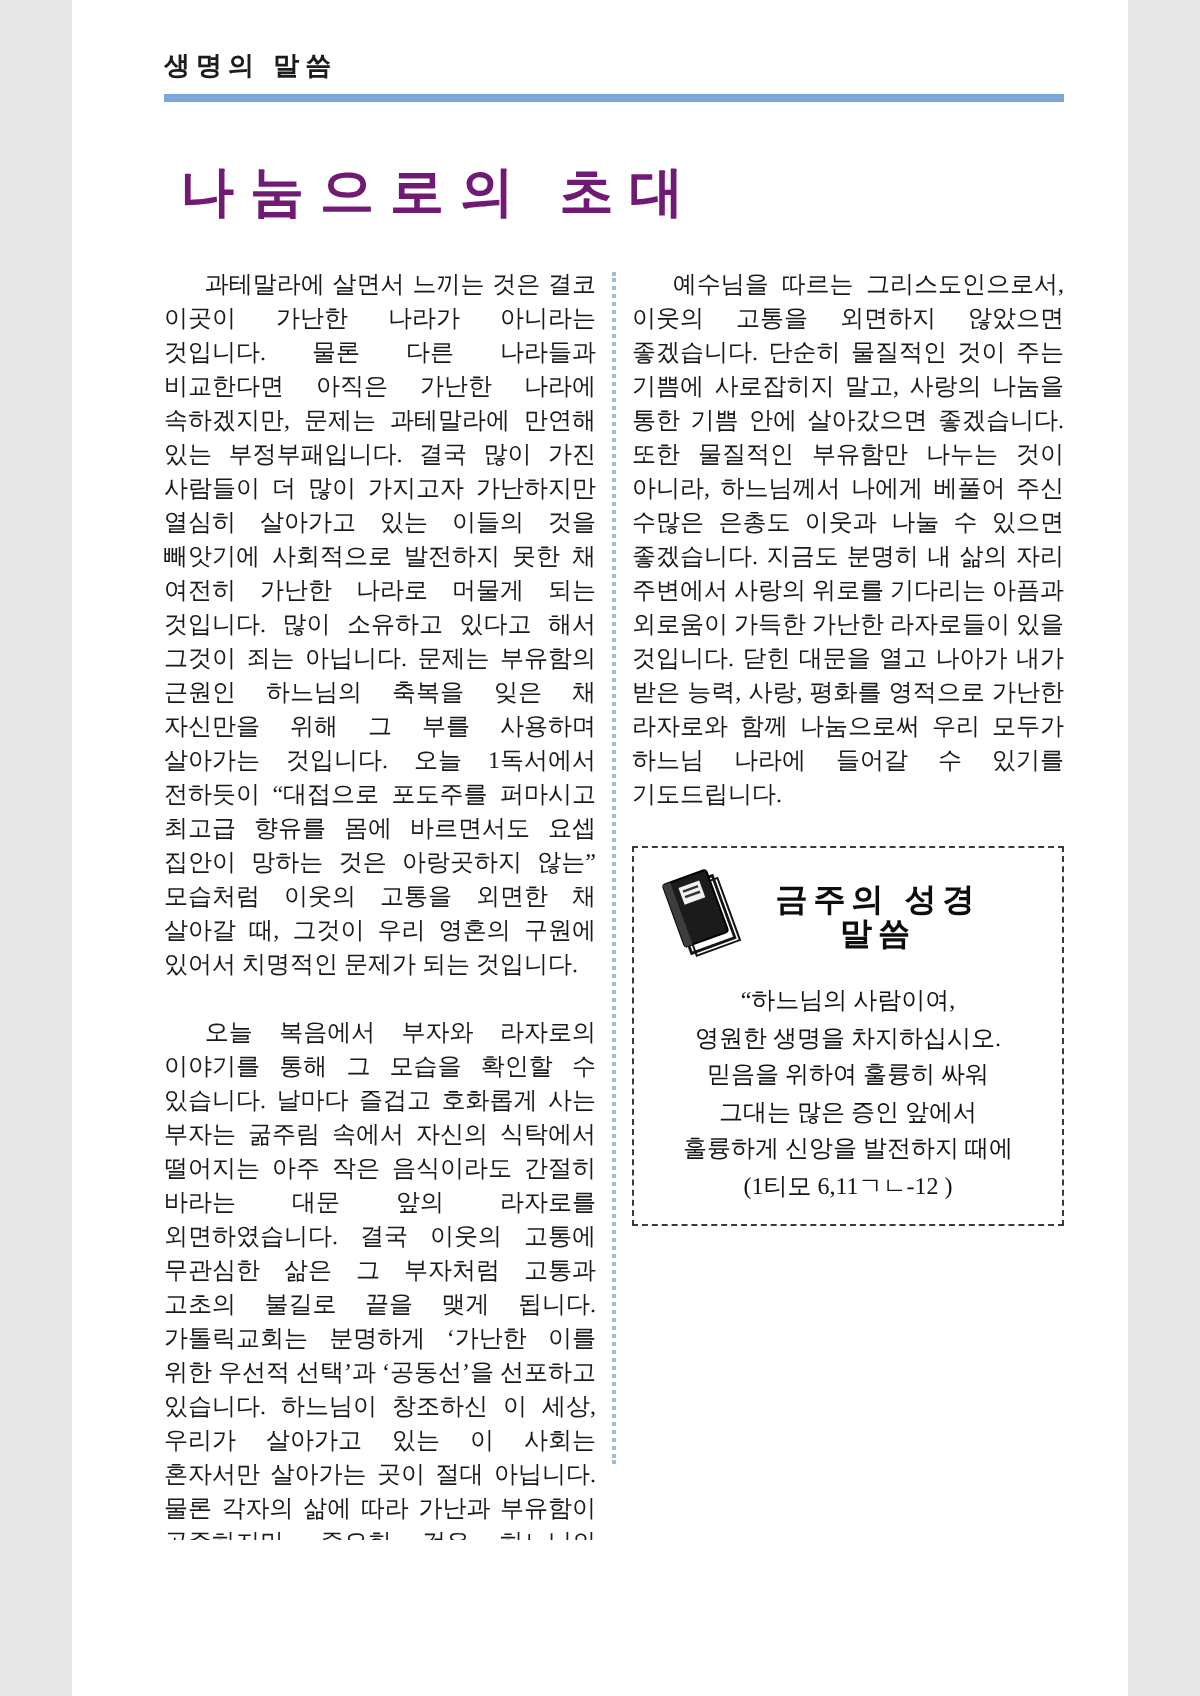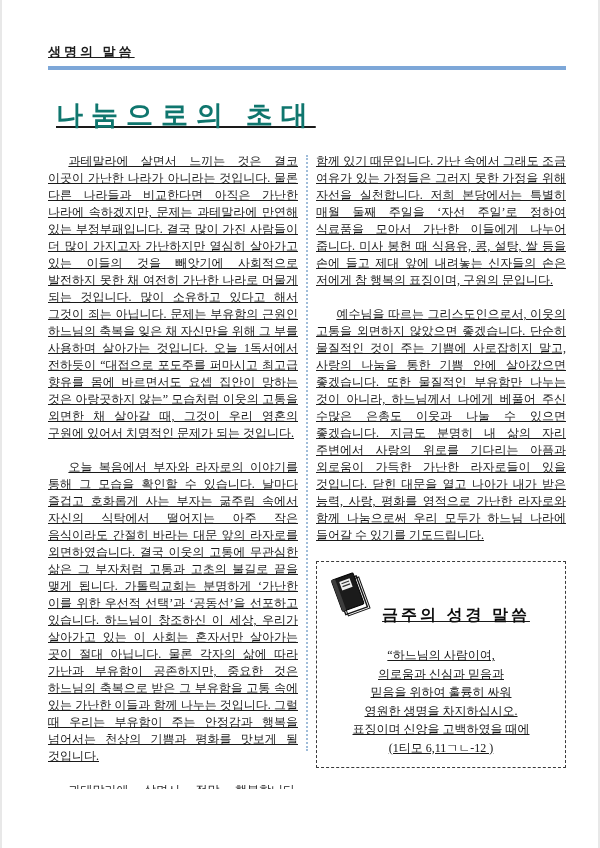--- a/index.html
+++ b/index.html
@@ -1,47 +1,46 @@
 <!DOCTYPE html>
 <html><head>
 <meta charset="utf-8">
 <style>
   html, body { margin: 0; padding: 0; background: #e8e8e8; }
   .page {
     position: relative;
-    width: 596px;
+    width: 528px;
     height: 848px;
     margin: 0 auto;
     background: #ffffff;
     box-sizing: border-box;
-    padding: 43px 32px 0 46px;
+    padding: 24px 32px 0 46px;
     overflow: hidden;
     font-family: "Liberation Serif", serif;
     color: #1a1a1a;
-    text-decoration: underline;
   }
   
   .section-label {
     font-family: "Liberation Sans", sans-serif;
     font-weight: bold;
     font-size: 13px;
     letter-spacing: 3px;
     color: #1c1c1c;
   }
   .header-rule {
     height: 4px;
     background: #7da7d8;
     margin-top: 5px;
   }
   .article-title {
     margin: 27px 0 0 8px;
     font-size: 27px;
     font-weight: bold;
     letter-spacing: 8px;
-    color: #0f766e;
+    color: #701a75;
   }
   .byline {
     margin-top: 8px;
     text-align: right;
     font-family: "Liberation Sans", sans-serif;
     font-size: 11.5px;
     color: #1c1c1c;
   }
   .byline .author { font-weight: bold; margin-right: 4px; }
   
@@ -67,36 +66,36 @@
   .col p { margin: 0 0 17px 0; text-indent: 1.7em; }
   .col p.no-indent { text-indent: 0; }
   
   .verse-box {
     border: 1px dashed #3a3a3a;
     margin-top: 1px;
     padding: 8px 6px 10px 6px;
   }
   .verse-header {
     display: flex;
-    align-items: flex-end;
+    align-items: center;
     padding: 0 4px 0 6px;
   }
   .verse-icon { flex: 0 0 auto; }
   .verse-title {
     flex: 1 1 auto;
     text-align: center;
     font-family: "Liberation Sans", sans-serif;
     font-weight: bold;
     font-size: 16px;
     letter-spacing: 3px;
     color: #0d0d0d;
     padding-right: 14px;
   }
   .verse-lines {
-    margin-top: 23px;
+    margin-top: 6px;
     text-align: center;
     font-size: 12px;
     line-height: 18.5px;
     color: #141414;
   }
 </style>
 </head>
 <body>
 
 <div class="page">
@@ -111,21 +110,20 @@
 
     <div class="col">
       <p>과테말라에 살면서 느끼는 것은 결코 이곳이 가난한 나라가 아니라는 것입니다. 물론 다른 나라들과 비교한다면 아직은 가난한 나라에 속하겠지만, 문제는 과테말라에 만연해 있는 부정부패입니다. 결국 많이 가진 사람들이 더 많이 가지고자 가난하지만 열심히 살아가고 있는 이들의 것을 빼앗기에 사회적으로 발전하지 못한 채 여전히 가난한 나라로 머물게 되는 것입니다. 많이 소유하고 있다고 해서 그것이 죄는 아닙니다. 문제는 부유함의 근원인 하느님의 축복을 잊은 채 자신만을 위해 그 부를 사용하며 살아가는 것입니다. 오늘 1독서에서 전하듯이 “대접으로 포도주를 퍼마시고 최고급 향유를 몸에 바르면서도 요셉 집안이 망하는 것은 아랑곳하지 않는” 모습처럼 이웃의 고통을 외면한 채 살아갈 때, 그것이 우리 영혼의 구원에 있어서 치명적인 문제가 되는 것입니다.</p>
       <p>오늘 복음에서 부자와 라자로의 이야기를 통해 그 모습을 확인할 수 있습니다. 날마다 즐겁고 호화롭게 사는 부자는 굶주림 속에서 자신의 식탁에서 떨어지는 아주 작은 음식이라도 간절히 바라는 대문 앞의 라자로를 외면하였습니다. 결국 이웃의 고통에 무관심한 삶은 그 부자처럼 고통과 고초의 불길로 끝을 맺게 됩니다. 가톨릭교회는 분명하게 ‘가난한 이를 위한 우선적 선택’과 ‘공동선’을 선포하고 있습니다. 하느님이 창조하신 이 세상, 우리가 살아가고 있는 이 사회는 혼자서만 살아가는 곳이 절대 아닙니다. 물론 각자의 삶에 따라 가난과 부유함이 공존하지만, 중요한 것은 하느님의 축복으로 받은 그 부유함을 고통 속에 있는 가난한 이들과 함께 나누는 것입니다. 그럴 때 우리는 부유함이 주는 안정감과 행복을 넘어서는 천상의 기쁨과 평화를 맛보게 될 것입니다.</p>
       <p>과테말라에 살면서 정말 행복합니다. 왜냐하면 그 천상의 기쁨을 누리고 있는 신자들과</p>
     </div>
 
     <div class="col-divider"></div>
 
     <div class="col">
-      <p class="no-indent">함께 있기 때문입니다. 가난 속에서 그래도 조금 여유가 있는 가정들은 그러지 못한 가정을 위해 자선을 실천합니다. 저희 본당에서는 특별히 매월 둘째 주일을 ‘자선 주일’로 정하여 식료품을 모아서 가난한 이들에게 나누어 줍니다. 미사 봉헌 때 식용유, 콩, 설탕, 쌀 등을 손에 들고 제대 앞에 내려놓는 신자들의 손은 저에게 참 행복의 표징이며, 구원의 문입니다.</p>
       <p>예수님을 따르는 그리스도인으로서, 이웃의 고통을 외면하지 않았으면 좋겠습니다. 단순히 물질적인 것이 주는 기쁨에 사로잡히지 말고, 사랑의 나눔을 통한 기쁨 안에 살아갔으면 좋겠습니다. 또한 물질적인 부유함만 나누는 것이 아니라, 하느님께서 나에게 베풀어 주신 수많은 은총도 이웃과 나눌 수 있으면 좋겠습니다. 지금도 분명히 내 삶의 자리 주변에서 사랑의 위로를 기다리는 아픔과 외로움이 가득한 가난한 라자로들이 있을 것입니다. 닫힌 대문을 열고 나아가 내가 받은 능력, 사랑, 평화를 영적으로 가난한 라자로와 함께 나눔으로써 우리 모두가 하느님 나라에 들어갈 수 있기를 기도드립니다.</p>
 
       <div class="verse-box">
         <div class="verse-header">
           <span class="verse-icon">
             <svg width="42" height="48" viewBox="0 0 42 48" aria-hidden="true">
               <g transform="rotate(-20 21 24)">
                 <rect x="10" y="9" width="23" height="33" fill="#ffffff" stroke="#141414" stroke-width="1.4"></rect>
                 <rect x="12" y="11" width="23" height="33" fill="none" stroke="#141414" stroke-width="1"></rect>
                 <rect x="8" y="5" width="23" height="33" rx="1.5" fill="#1b1b1b" stroke="#000000"></rect>
@@ -133,24 +131,24 @@
                 <rect x="15" y="9" width="11" height="9" fill="#f1f1f1"></rect>
                 <line x1="16.5" y1="11.5" x2="24.5" y2="11.5" stroke="#333" stroke-width="1.2"></line>
                 <line x1="16.5" y1="14.5" x2="24.5" y2="14.5" stroke="#333" stroke-width="1.2"></line>
               </g>
             </svg>
           </span>
           <span class="verse-title">금주의 성경 말씀</span>
         </div>
         <div class="verse-lines">
           <div>“하느님의 사람이여,</div>
-          <div>의로움과 신심과 믿음과</div>
+          <div>영원한 생명을 차지하십시오.</div>
           <div>믿음을 위하여 훌륭히 싸워</div>
-          <div>영원한 생명을 차지하십시오.</div>
-          <div>표징이며 신앙을 고백하였을 때에</div>
+          <div>그대는 많은 증인 앞에서</div>
+          <div>훌륭하게 신앙을 발전하지 때에</div>
           <div>(1티모 6,11ㄱㄴ-12 )</div>
         </div>
       </div>
     </div>
 
   </div>
 
 </div>
 
 </body></html>

